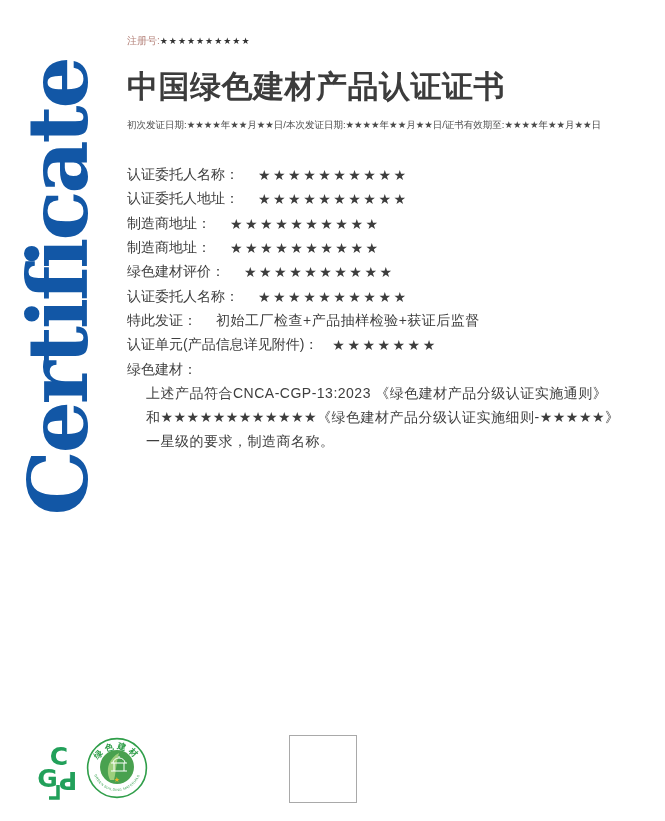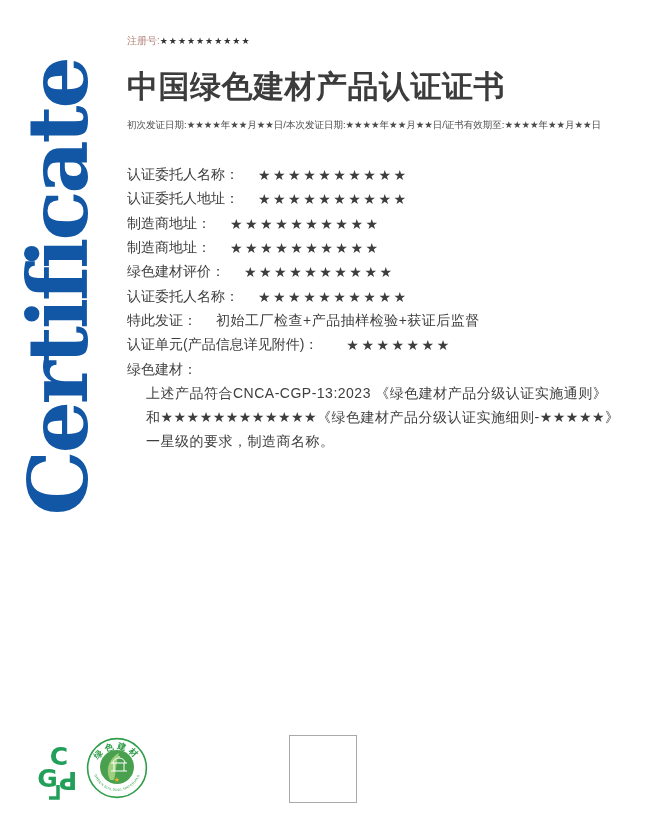--- a/index.html
+++ b/index.html
@@ -25,21 +25,21 @@
   .title{margin-top:21px;font-size:31px;line-height:38px;color:#3c3c3c;
          font-weight:600;letter-spacing:0.5px;white-space:nowrap;}
 
   .dates{margin-top:13px;font-size:9.5px;line-height:12px;color:#4a4a4a;
          white-space:nowrap;letter-spacing:0;}
 
   .fields{margin-top:32px;}
   .row{height:24.3px;display:flex;align-items:center;font-size:14px;
        color:#3e3e3e;white-space:nowrap;}
   .row .label{margin-right:19px;}
-  .row .label.wide-gap{margin-right:28px;text-align:center;}
+  .row .label.wide-gap{margin-right:14px;text-align:center;}
   .row .value{letter-spacing:0.5px;}
   .row .value.stars{letter-spacing:2.5px;}
 
   
   .cgp-logo{position:absolute;left:36px;top:744px;width:44px;height:56px;}
   .seal{position:absolute;left:86px;top:737px;width:62px;height:62px;}
   .stamp-box{position:absolute;left:289px;top:735px;width:66px;height:66px;
              border:1.5px solid #a9a9a9;background:#fff;}
 </style>
 </head>

